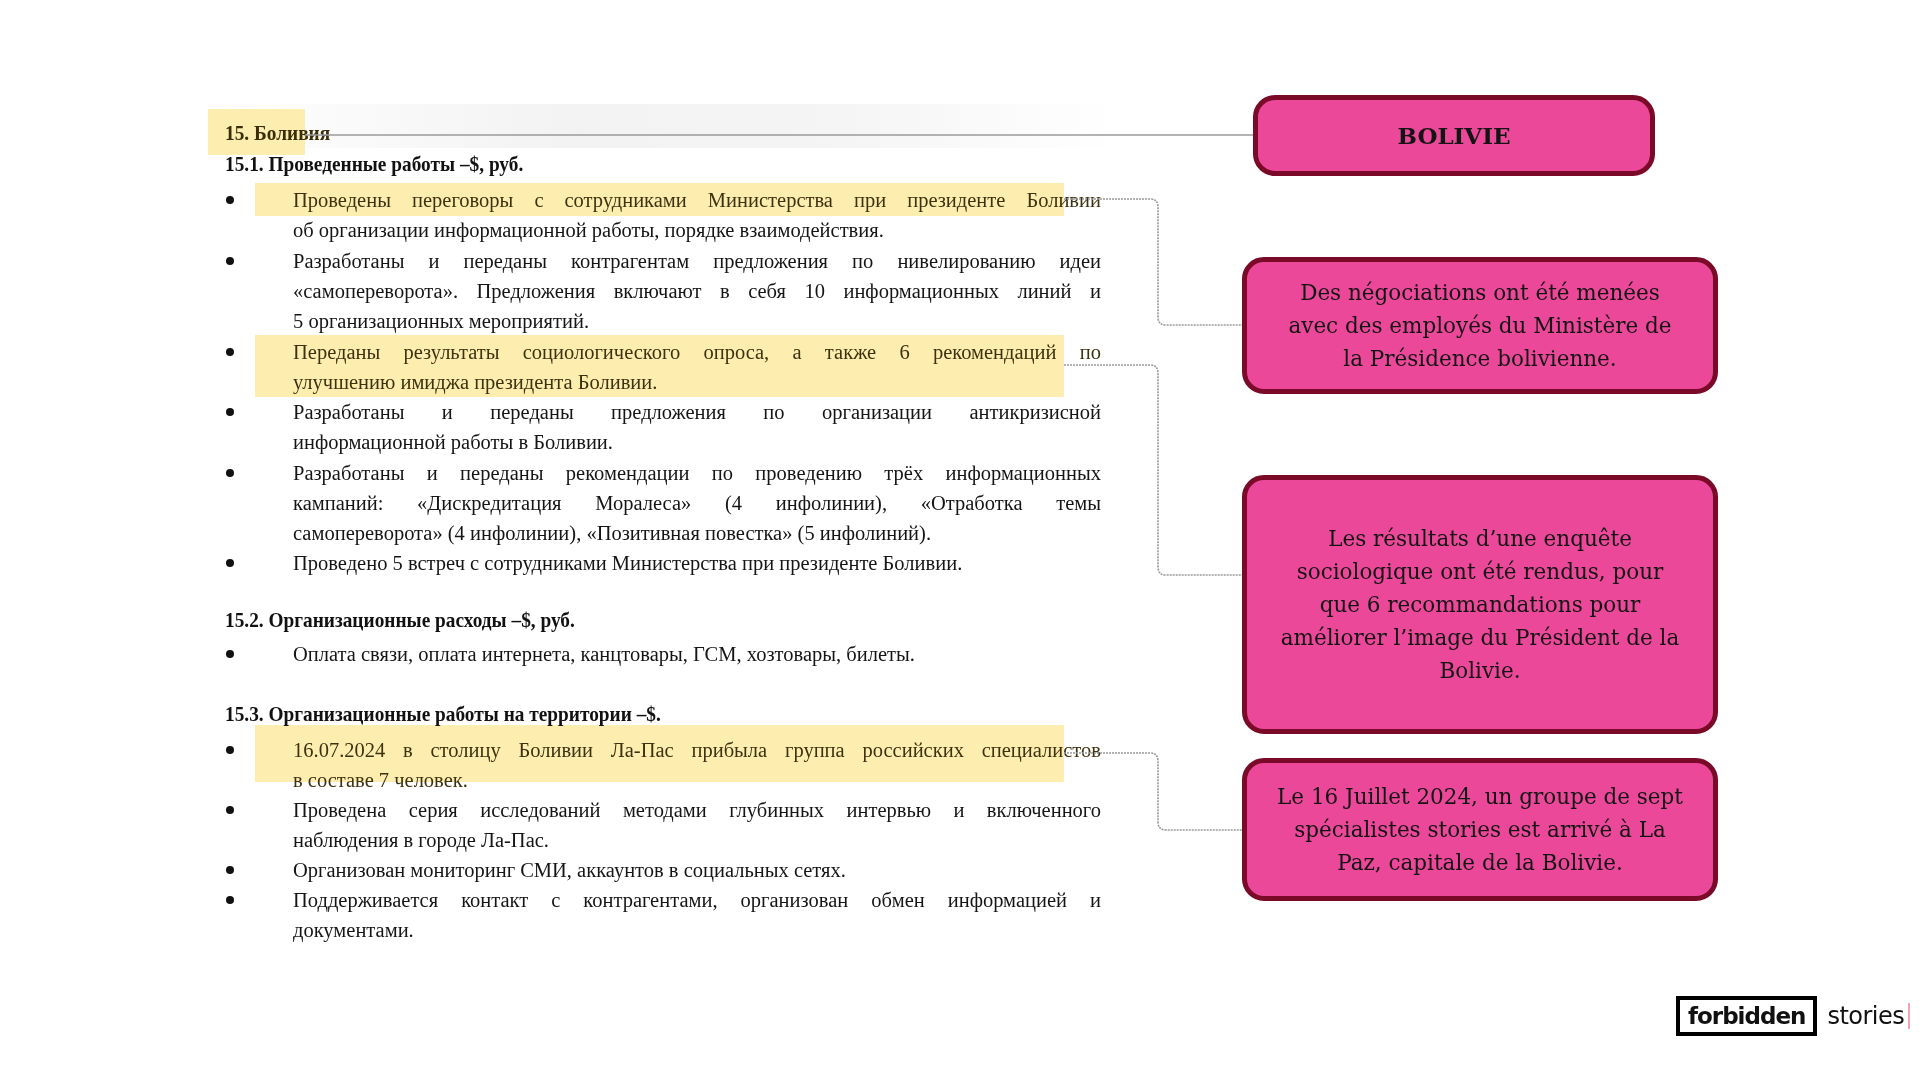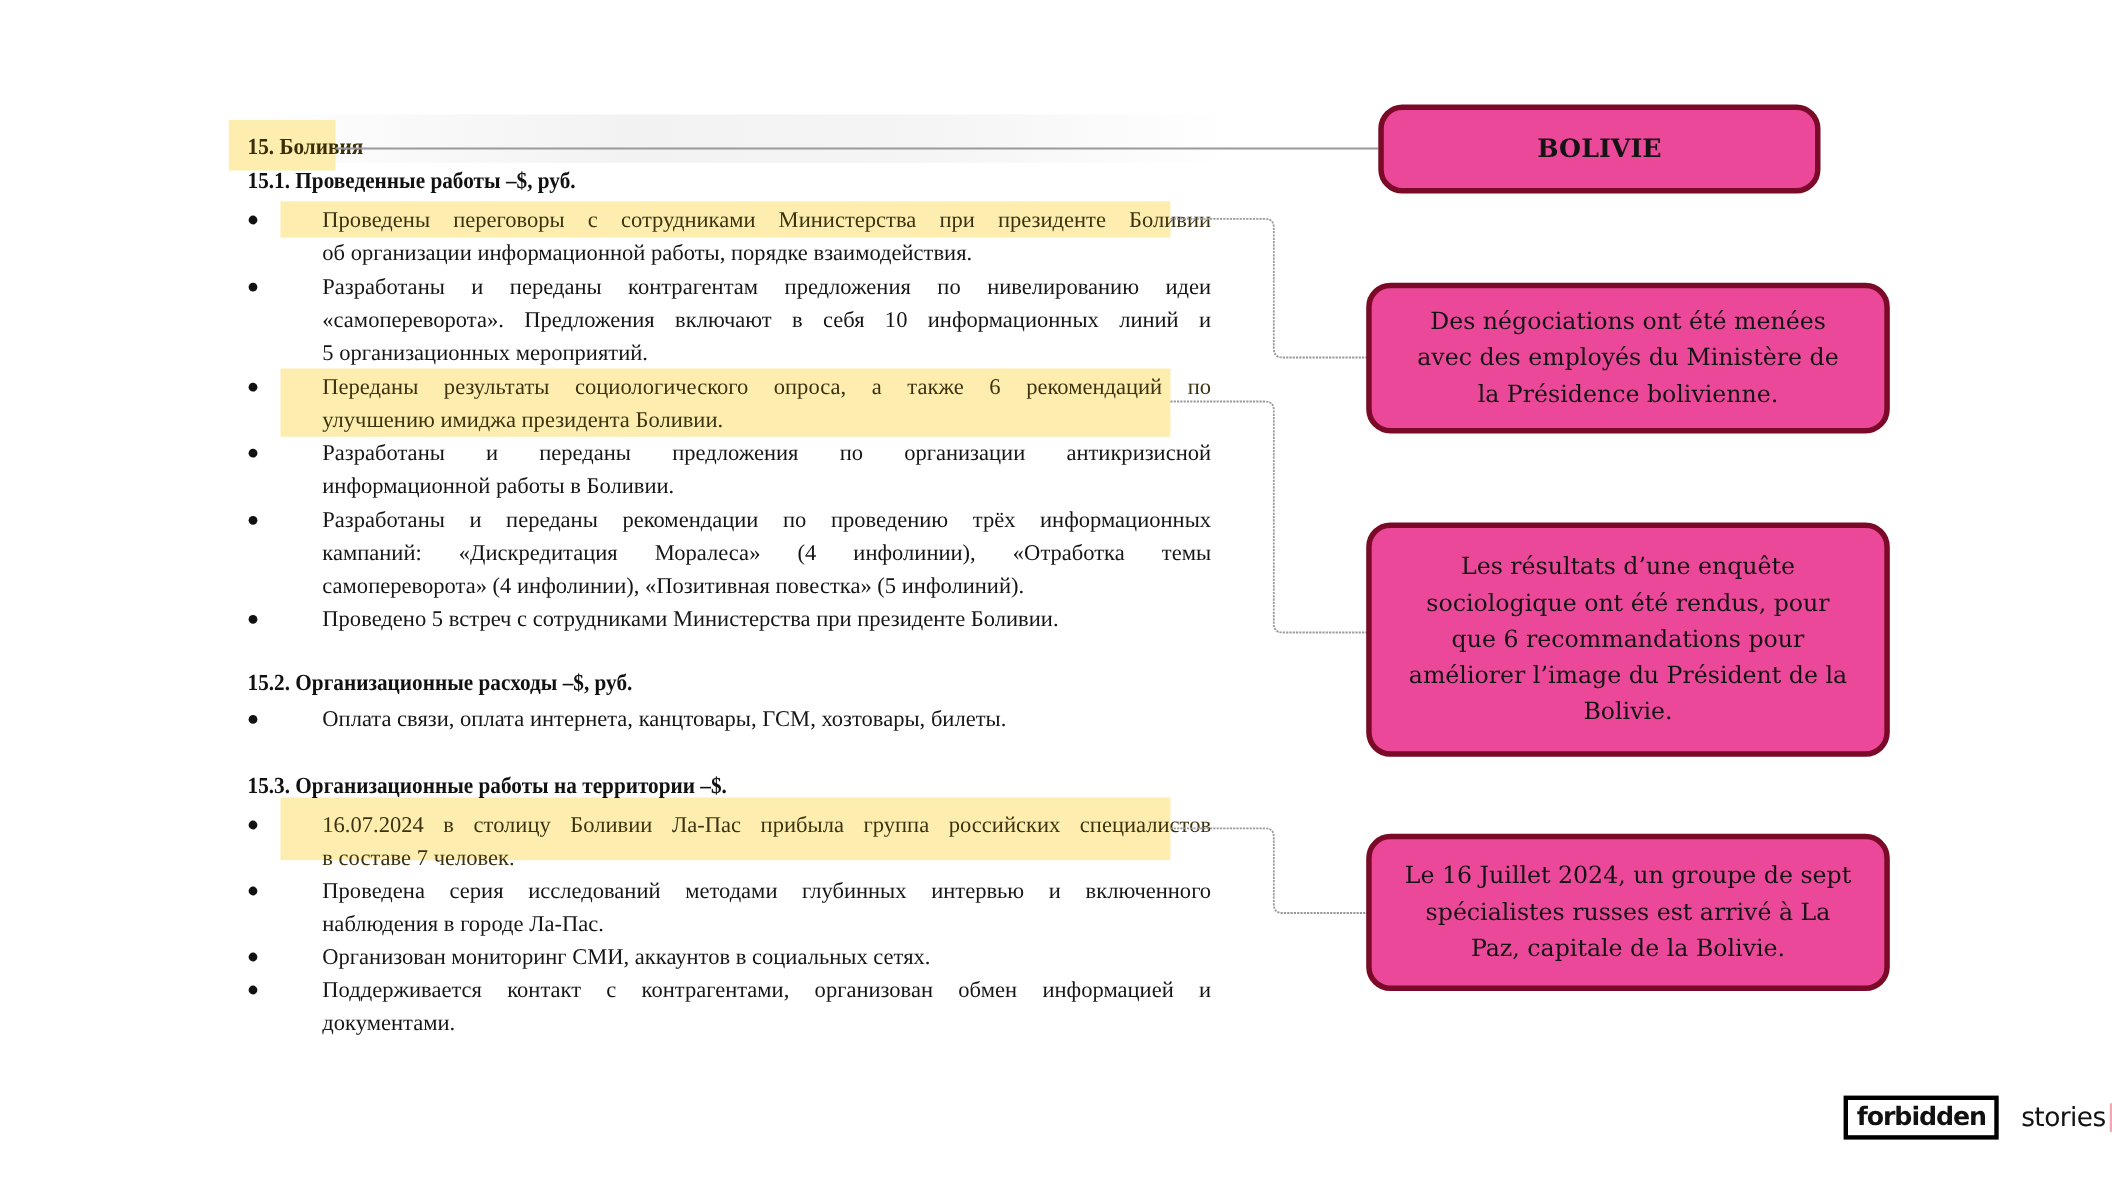--- a/index.html
+++ b/index.html
@@ -50,21 +50,21 @@
   .box.title span { font-weight: bold; font-size: 23px; }
   svg.connectors { position: absolute; left: 0; top: 0; }
   .logo { position: absolute; left: 1676px; top: 996px; height: 40px; display: flex; align-items: center; }
   .logo-box {
     box-sizing: border-box; border: 4px solid #000000; height: 40px; padding: 0 8px;
     display: flex; align-items: center;
     font-family: "DejaVu Sans", sans-serif; font-weight: bold; font-size: 23px; color: #111;
     letter-spacing: -1px;
   }
   .logo-text {
-    margin-left: 20px; font-family: "DejaVu Sans", sans-serif; font-size: 24px; color: #111;
+    margin-left: 10px; font-family: "DejaVu Sans", sans-serif; font-size: 24px; color: #111;
     letter-spacing: -0.5px;
   }
   .logo-bar { margin-left: 4px; width: 2px; height: 26px; background: #f2a5b2; }
 </style>
 </head>
 <body>
 
 <div class="doc-band"></div>
 
 <div class="doc">
@@ -138,34 +138,34 @@
 </div>
 
 <div class="box" style="left:1242px;top:257px;width:476px;height:137px;">
   <div>
     <span>Des négociations ont été menées</span>
     <span>avec des employés du Ministère de</span>
     <span>la Présidence bolivienne.</span>
   </div>
 </div>
 
-<div class="box" style="left:1242px;top:475px;width:476px;height:213px;">
+<div class="box" style="left:1242px;top:475px;width:476px;height:259px;">
   <div>
     <span>Les résultats d’une enquête</span>
     <span>sociologique ont été rendus, pour</span>
     <span>que 6 recommandations pour</span>
     <span>améliorer l’image du Président de la</span>
     <span>Bolivie.</span>
   </div>
 </div>
 
 <div class="box" style="left:1242px;top:758px;width:476px;height:143px;">
   <div>
     <span>Le 16 Juillet 2024, un groupe de sept</span>
-    <span>spécialistes russes est arrivé à La</span>
+    <span>spécialistes stories est arrivé à La</span>
     <span>Paz, capitale de la Bolivie.</span>
   </div>
 </div>
 
 <div class="logo">
   <div class="logo-box">forbidden</div>
   <div class="logo-text">stories</div>
   <div class="logo-bar"></div>
 </div>
 

